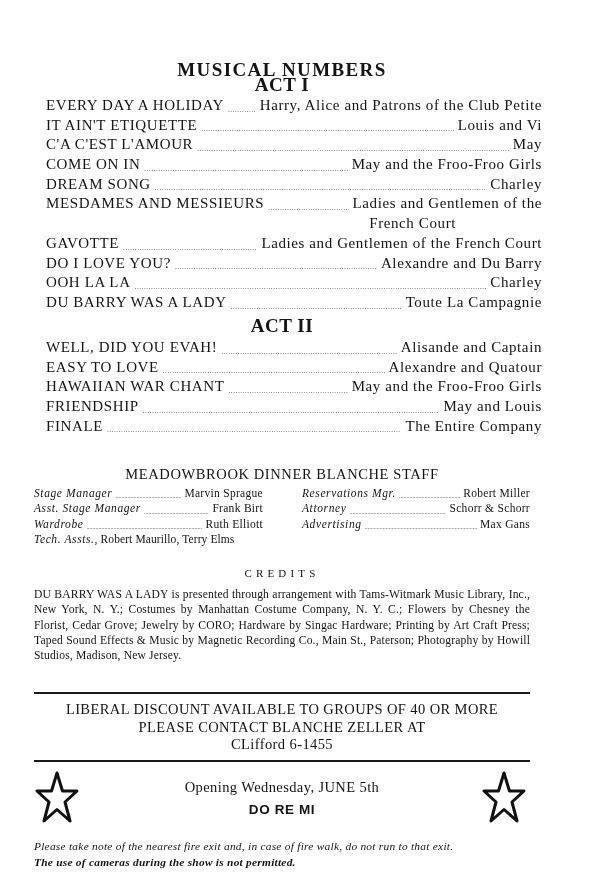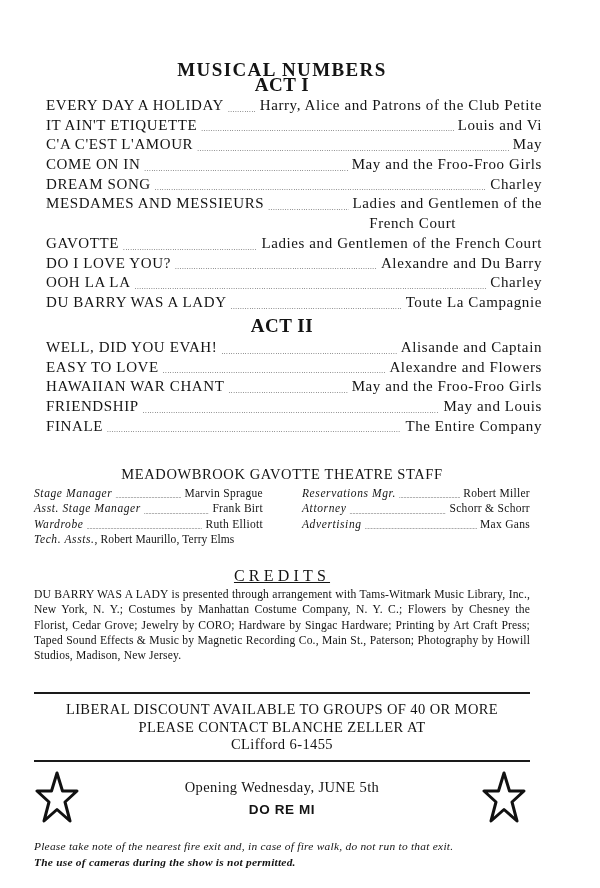--- a/index.html
+++ b/index.html
@@ -26,21 +26,21 @@
   .staff { position: absolute; top: 486px; left: 0; width: 100%; display: flex; justify-content: space-between; }
   .staff-col { width: 229px; }
   .staff-col.right { width: 228px; }
   .srow { display: flex; align-items: baseline; font-size: 11.5px; line-height: 15.3px; height: 15.3px; }
   .srow .role { font-style: italic; white-space: nowrap; letter-spacing: 0.6px; }
   .srow .leader { flex: 1 1 auto; overflow: hidden; white-space: nowrap; margin: 0 3px; font-size: 6px; color: #555; line-height: 10px; align-self: flex-end; }
   .srow .leader::before { content: "........................................................................................................................................................."; }
   .srow .name { white-space: nowrap; letter-spacing: 0.3px; }
   .srow .name-inline { white-space: nowrap; letter-spacing: 0.1px; }
 
-  .credits-h { position: absolute; top: 567px; left: 0; width: 100%; text-align: center; font-size: 16px; letter-spacing: 4.2px; text-decoration: underline; }
+  .credits-h { position: absolute; top: 567px; left: 0; width: 100%; text-align: center; font-size: 11px; letter-spacing: 4.2px; }
   .credits-body { position: absolute; top: 587px; left: 0; width: 100%; font-size: 11.6px; line-height: 15.3px; text-align: justify; letter-spacing: 0.15px; }
 
   .rule { position: absolute; left: 0; width: 100%; height: 2px; background: #1a1a1a; }
   .rule.r1 { top: 692px; }
   .rule.r2 { top: 760px; }
 
   .discount { position: absolute; top: 701px; left: 0; width: 100%; text-align: center; font-size: 14.5px; line-height: 17.5px; letter-spacing: 0.4px; }
 
   .star { position: absolute; top: 770px; width: 44px; height: 54px; }
   .star.left { left: 1px; }
@@ -119,40 +119,40 @@
   <div class="h-act2">ACT II</div>
   <div class="numbers act2">
     <div class="row">
       <span class="title">WELL, DID YOU EVAH!</span>
       <span class="leader"></span>
       <span class="performer">Alisande and Captain</span>
     </div>
     <div class="row">
       <span class="title">EASY TO LOVE</span>
       <span class="leader"></span>
-      <span class="performer">Alexandre and Flowers</span>
+      <span class="performer">Alexandre and Quatour</span>
     </div>
     <div class="row">
       <span class="title">HAWAIIAN WAR CHANT</span>
       <span class="leader"></span>
       <span class="performer">May and the Froo-Froo Girls</span>
     </div>
     <div class="row">
       <span class="title">FRIENDSHIP</span>
       <span class="leader"></span>
       <span class="performer">May and Louis</span>
     </div>
     <div class="row">
       <span class="title">FINALE</span>
       <span class="leader"></span>
       <span class="performer">The Entire Company</span>
     </div>
   </div>
 
-  <div class="staff-h">MEADOWBROOK GAVOTTE THEATRE STAFF</div>
+  <div class="staff-h">MEADOWBROOK DINNER BLANCHE STAFF</div>
   <div class="staff">
     <div class="staff-col left">
       <div class="srow">
         <span class="role">Stage Manager</span>
         <span class="leader"></span>
         <span class="name">Marvin Sprague</span>
       </div>
       <div class="srow">
         <span class="role">Asst. Stage Manager</span>
         <span class="leader"></span>

